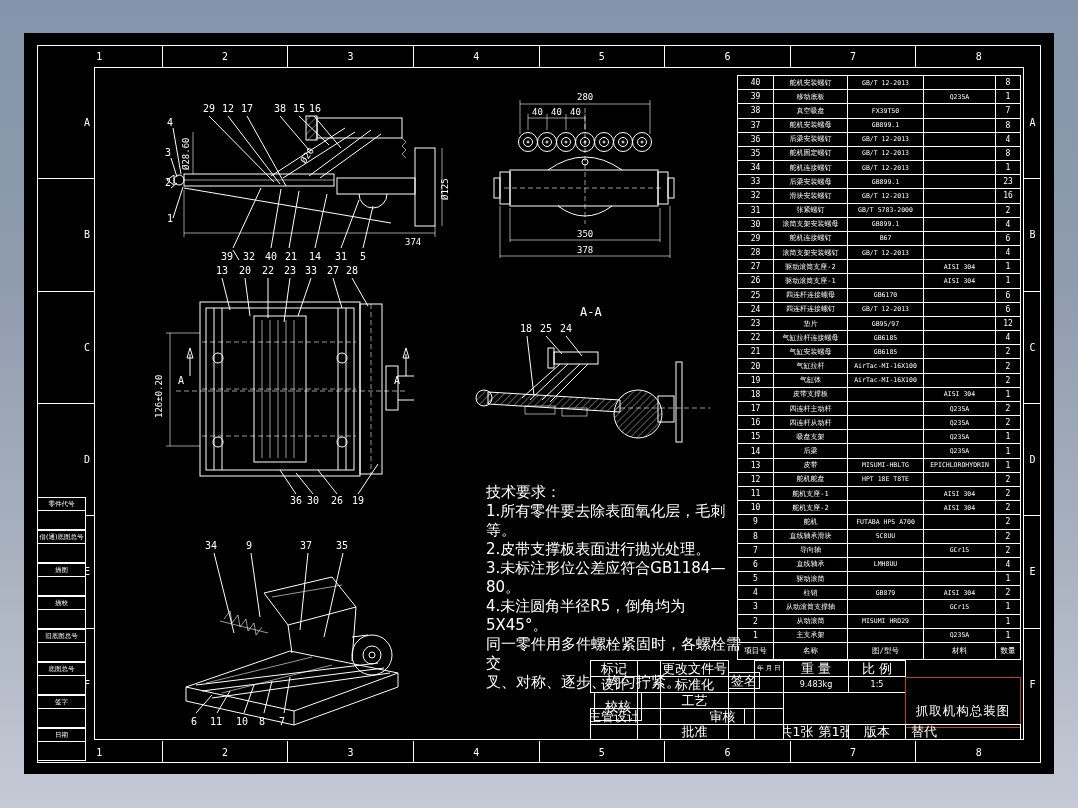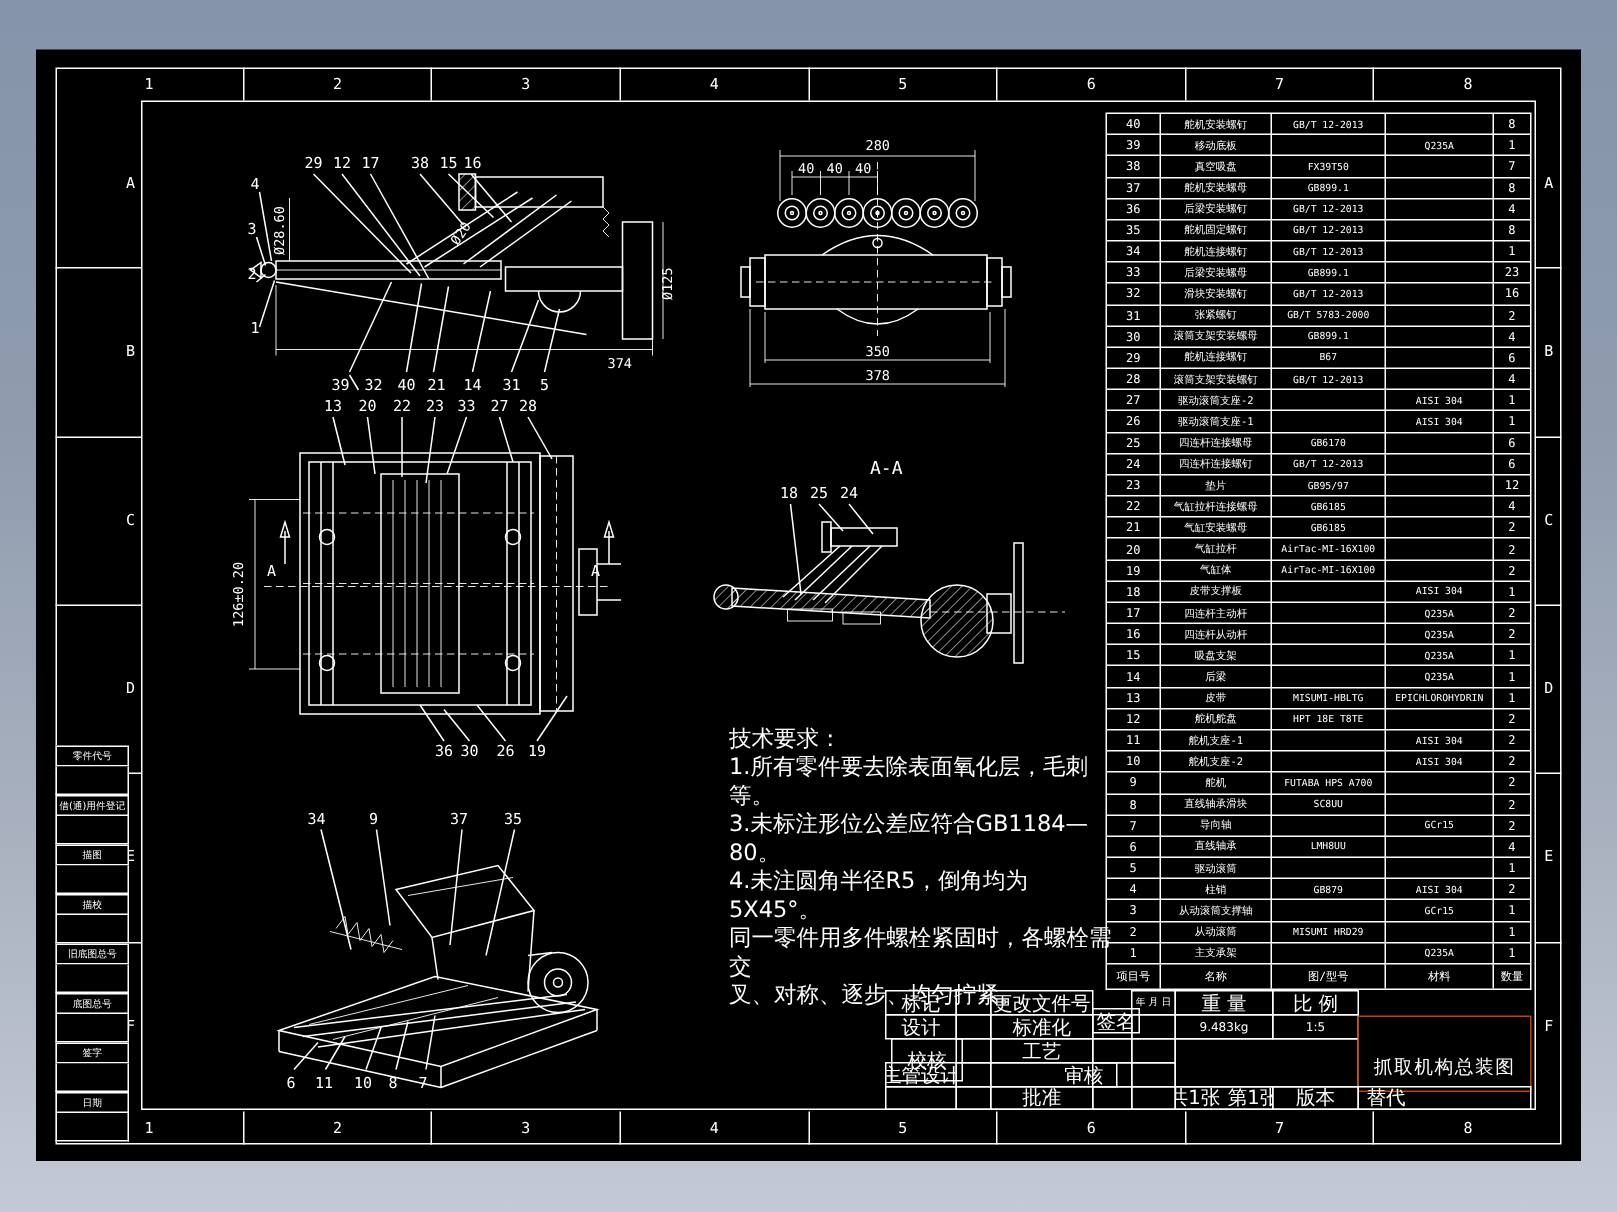--- a/index.html
+++ b/index.html
@@ -107,21 +107,21 @@
         <div class="zone-letter">F</div>
       </div>
 
     <div class="margin-fields">
 
     <div>
         <div class="mf-label">零件代号</div>
         <div class="mf-blank"></div>
       </div>
         <div>
-        <div class="mf-label">借(通)用件登记</div>
+        <div class="mf-label">借(通)底图总号</div>
         <div class="mf-blank"></div>
       </div>
         <div>
         <div class="mf-label">描图</div>
         <div class="mf-blank"></div>
       </div>
         <div>
         <div class="mf-label">描校</div>
         <div class="mf-blank"></div>
       </div>
@@ -415,20 +415,21 @@
         <text x="87" y="190">8</text>
         <text x="107" y="190">7</text>
       </g>
     </svg>
 
     <div class="tech">
       <div>技术要求：</div>
       <div>
 
       <div class="tech-line">1.所有零件要去除表面氧化层，毛刺等。</div>
+          <div class="tech-line">2.皮带支撑板表面进行抛光处理。</div>
           <div class="tech-line">3.未标注形位公差应符合GB1184—80。</div>
           <div class="tech-line">4.未注圆角半径R5，倒角均为5X45°。</div>
           <div class="tech-line">同一零件用多件螺栓紧固时，各螺栓需交</div>
           <div class="tech-line">叉、对称、逐步、均匀拧紧。</div>
         </div>
     </div>
 
     <div class="bom">
       <div class="bom-rows">
 

